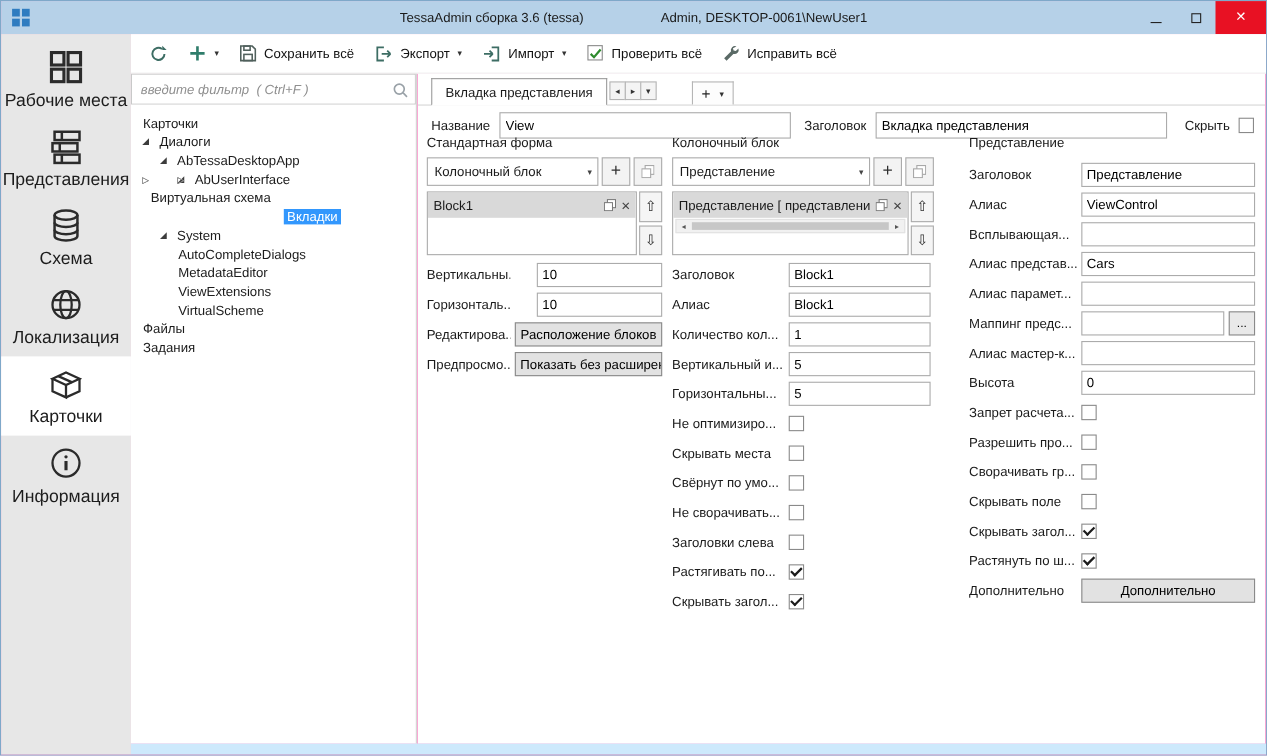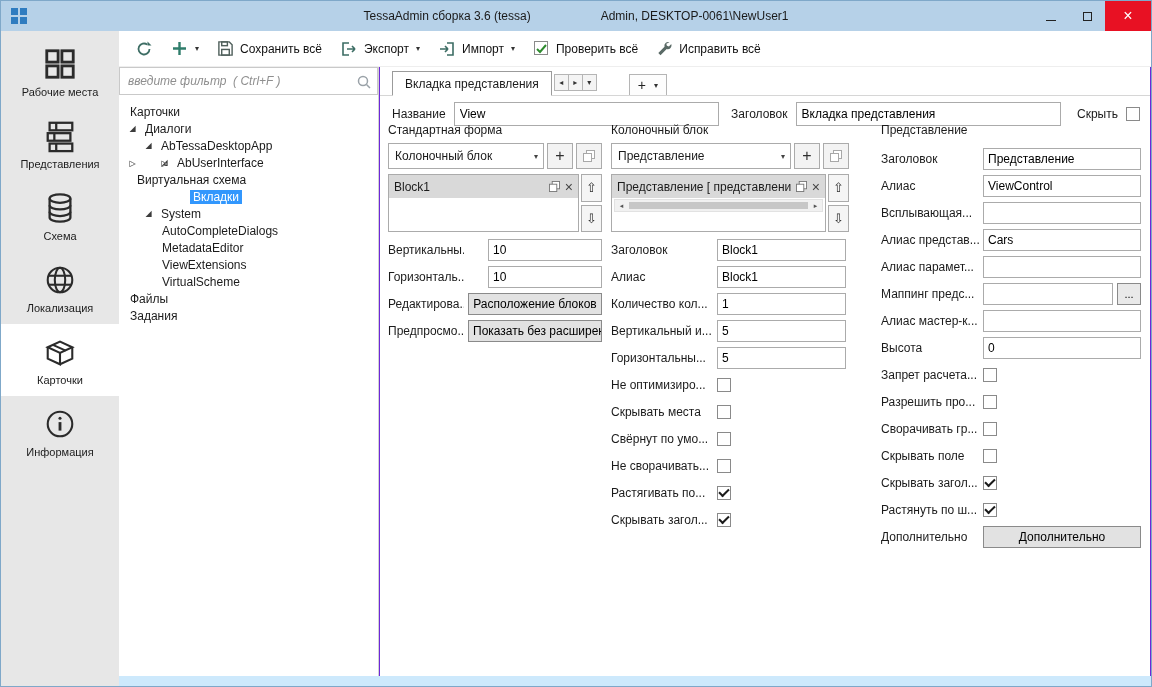--- a/index.html
+++ b/index.html
@@ -1,36 +1,36 @@
 <!DOCTYPE html>
 <html style="--accent-selection: #3297fd; --titlebar: #b6d1e8; --statusbar: #cde9fc; --close-button: #e81123;"><head>
 <meta charset="utf-8">
 <style>
   * { box-sizing: border-box; margin: 0; padding: 0; }
   html,body { background:#fff; }
   body { font-family: "Liberation Sans", sans-serif; font-size:12px; color:#1b1b1b; }
-  .window { position:relative; width:1152px; height:687px; border:1px solid #7fa8c9; overflow:hidden; background:#6d28d9; }
+  .window { position:relative; width:1152px; height:687px; border:1px solid #7fa8c9; overflow:hidden; background:#f9a8d4; }
 
   
   .titlebar { position:absolute; top:0; left:0; right:0; height:30px; background:var(--titlebar,#b6d1e8); display:flex; align-items:center; }
   .logo { display:grid; grid-template-columns:7px 7px; grid-template-rows:7px 7px; gap:2px; margin-left:10px; }
   .logo span { background:#2f7cc0; }
   .tcenter { position:absolute; left:120px; right:120px; display:flex; justify-content:center; gap:70px; align-items:center; pointer-events:none; }
   .ttitle, .tuser { font-size:12px; color:#1a1a1a; white-space:nowrap; }
   .wbtns { position:absolute; right:0; top:0; height:30px; display:flex; }
   .wb { width:36px; height:30px; display:flex; align-items:center; justify-content:center; color:#222; }
   .wb.close { width:46px; background:var(--close-button,#e81123); color:#fff; font-size:16px; }
   .glyph-min { width:10px; height:0; border-bottom:1px solid #222; margin-top:8px; }
   .glyph-max { width:9px; height:9px; border:1px solid #222; background:#fff0; }
 
   
   .sidebar { position:absolute; top:30px; left:0; width:118px; bottom:0; background:#e7e7e7; padding-top:5px; }
   .sitem { height:72px; display:flex; flex-direction:column; align-items:center; justify-content:center; gap:5px; cursor:default; }
   .sitem.active { background:#fff; }
-  .slabel { font-size:11px; color:#1c1c1c; }
+  .slabel { font-size:16px; color:#1c1c1c; }
   .sitem svg { display:block; }
 
   
   .toolbar { position:absolute; left:118px; top:30px; right:0; height:36px; background:#fff; display:flex; align-items:center; gap:18px; padding-left:16px; border-bottom:1px solid #eee; }
   .tbtn { display:flex; align-items:center; gap:6px; font-size:12px; color:#111; white-space:nowrap; }
   .caret { font-size:8px; color:#333; margin-left:1px; }
 
   
   .treepanel { position:absolute; left:118px; top:66px; width:260px; bottom:10px; background:#fff; border-right:1px solid #d2d2d2; }
   .filterbox { position:absolute; top:0; left:0; right:0; height:28px; border:1px solid #c9c9c9; background:#fff; }
@@ -256,21 +256,21 @@
           <span class="tlabel">AbTessaDesktopApp</span>
         </div>
         <div class="trow" style="padding-left: 40px;">
           <span class="twisty exp">◢</span>
           <span class="tlabel">AbUserInterface</span>
         </div>
         <div class="trow" style="">
           <span class="twisty leaf"></span>
           <span class="tlabel">Виртуальная схема</span>
         </div>
-        <div class="trow" style="padding-left: 56px;">
+        <div class="trow" style="padding-left: 56px; justify-content: center;">
           <span class="twisty leaf"></span>
           <span class="tlabel sel">Вкладки</span>
         </div>
         <div class="trow" style="padding-left: 24px;">
           <span class="twisty exp">◢</span>
           <span class="tlabel">System</span>
         </div>
         <div class="trow" style="padding-left: 40px;">
           <span class="twisty col">▷</span>
           <span class="tlabel">AutoCompleteDialogs</span>
@@ -442,20 +442,24 @@
           </div>
           <div class="frow">
             <span class="flabel">Свёрнут по умо...</span>
             <span class="cb"></span>
           </div>
           <div class="frow">
             <span class="flabel">Не сворачивать...</span>
             <span class="cb"></span>
           </div>
           <div class="frow">
+            <span class="flabel">Заголовки слева</span>
+            <span class="cb"></span>
+          </div>
+          <div class="frow">
             <span class="flabel">Растягивать по...</span>
             <span class="cb checked"></span>
           </div>
           <div class="frow">
             <span class="flabel">Скрывать загол...</span>
             <span class="cb checked"></span>
           </div>
         </div>
     </div>
 

